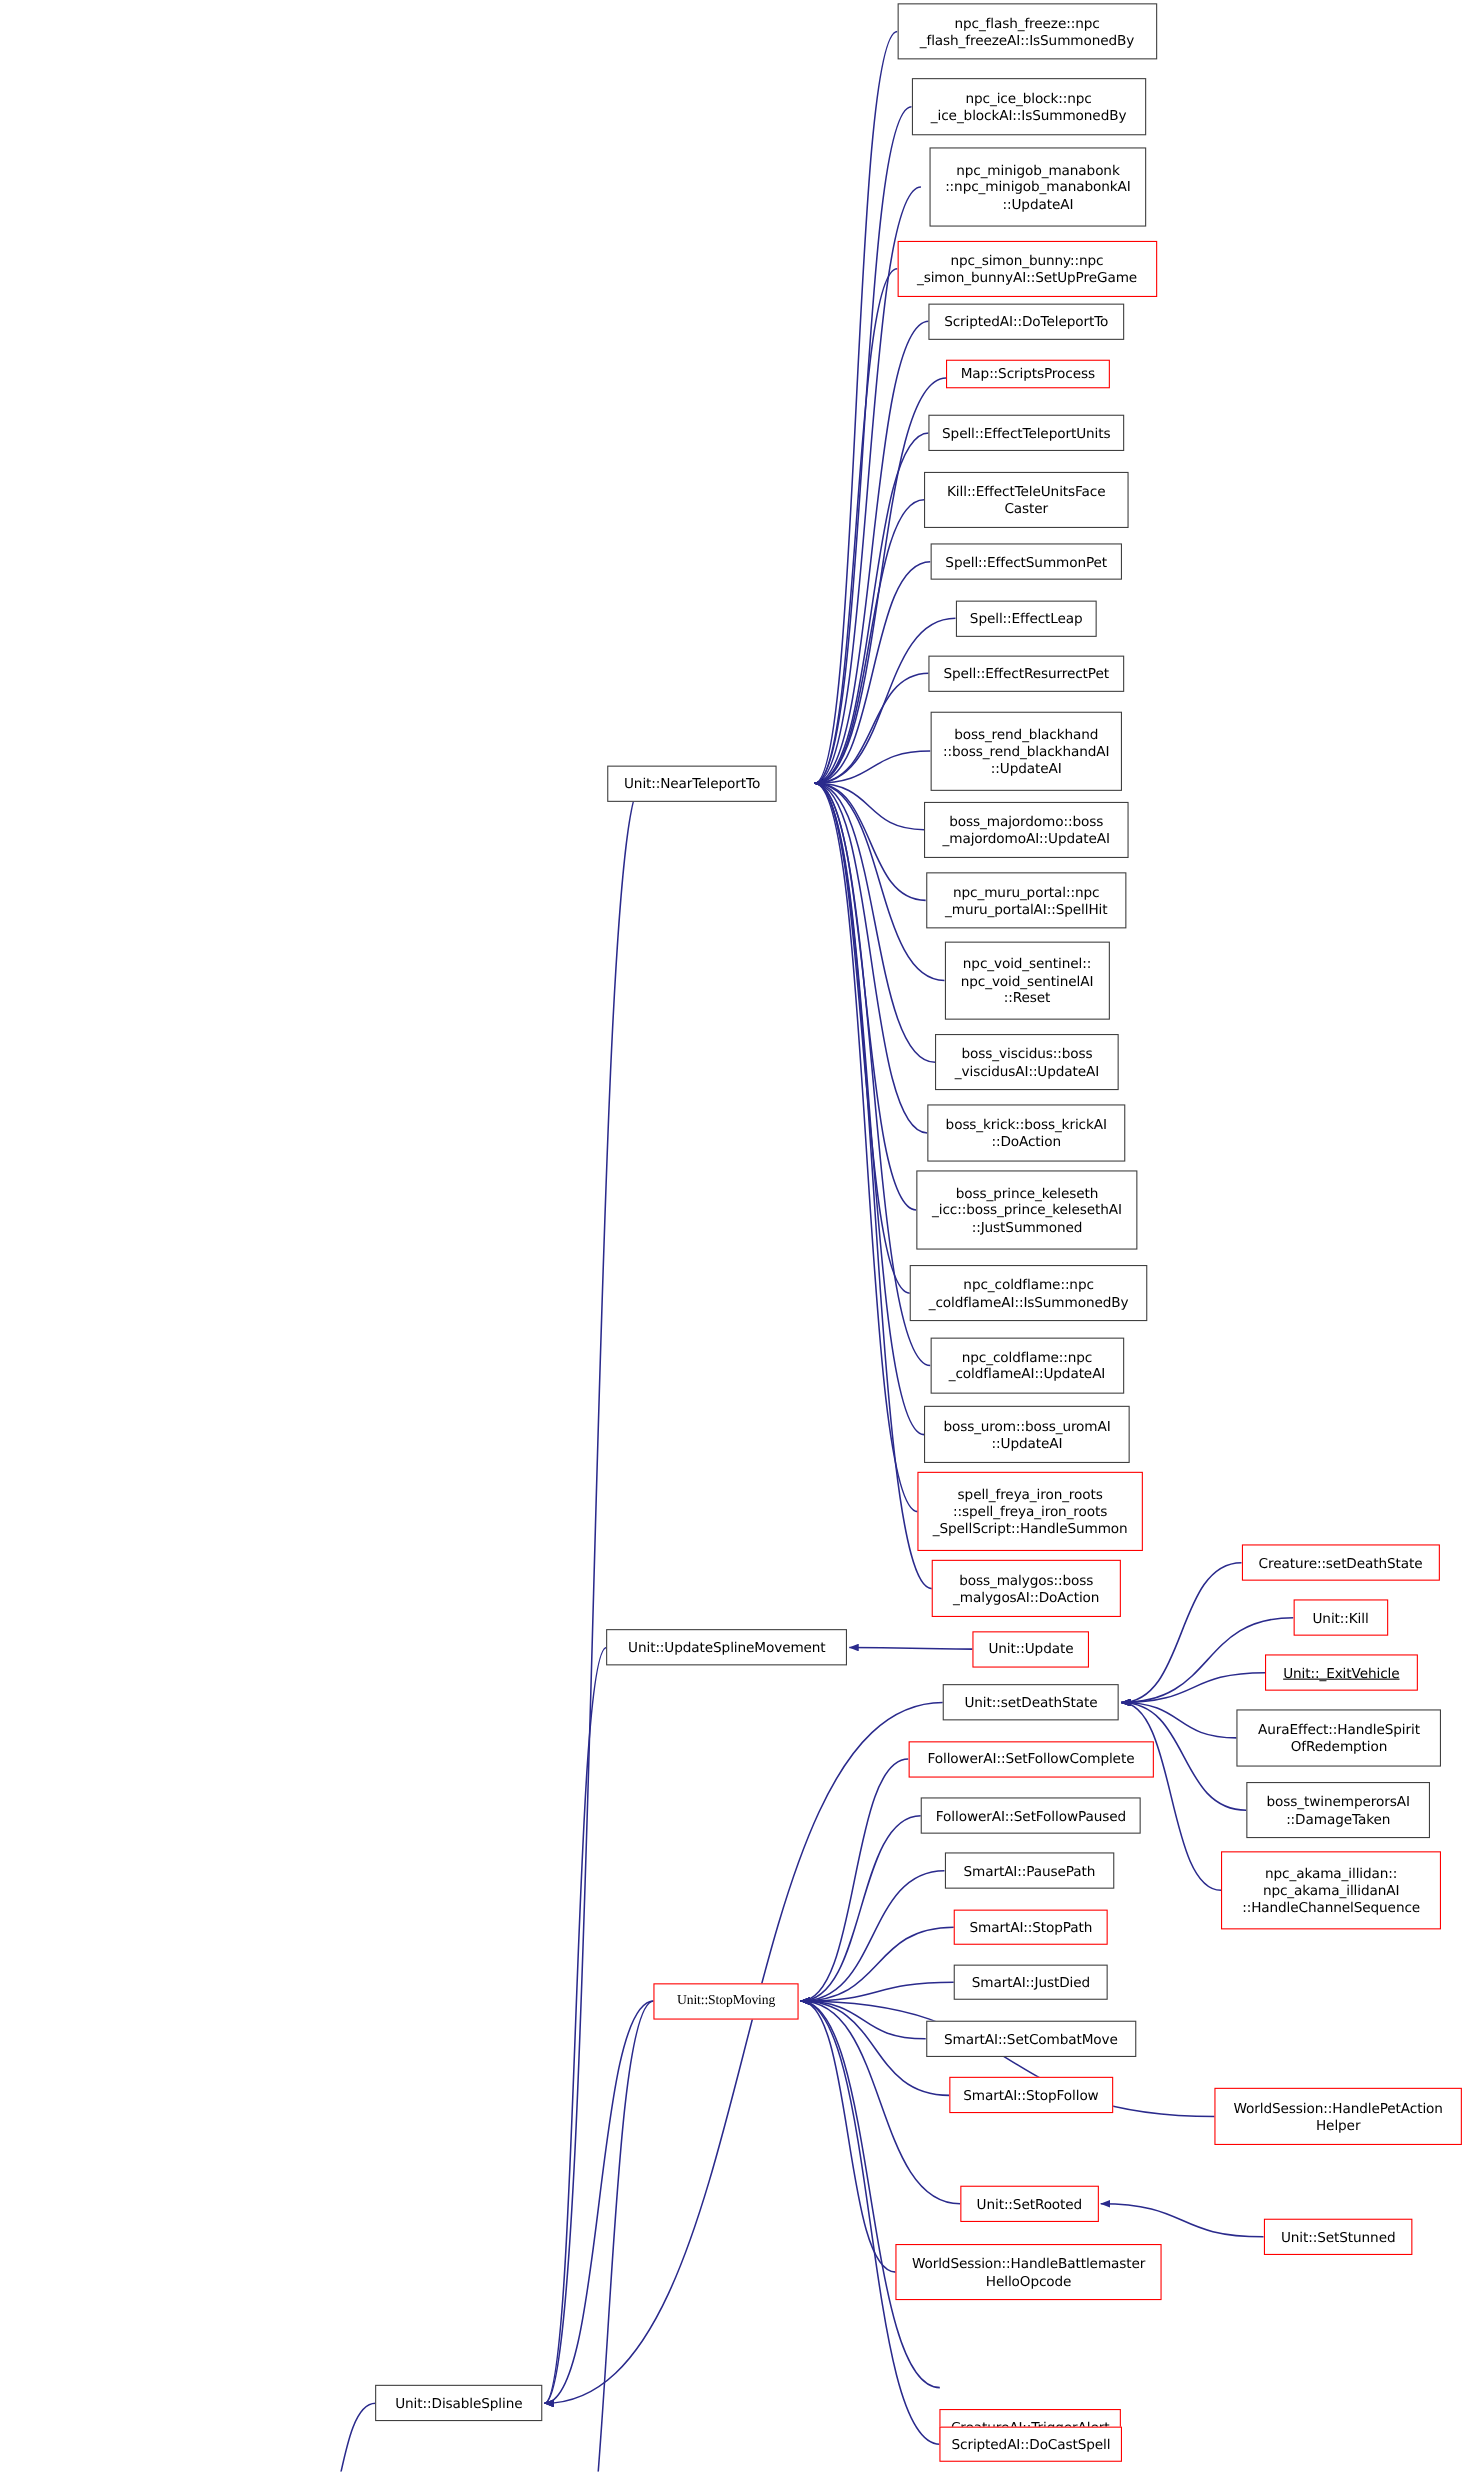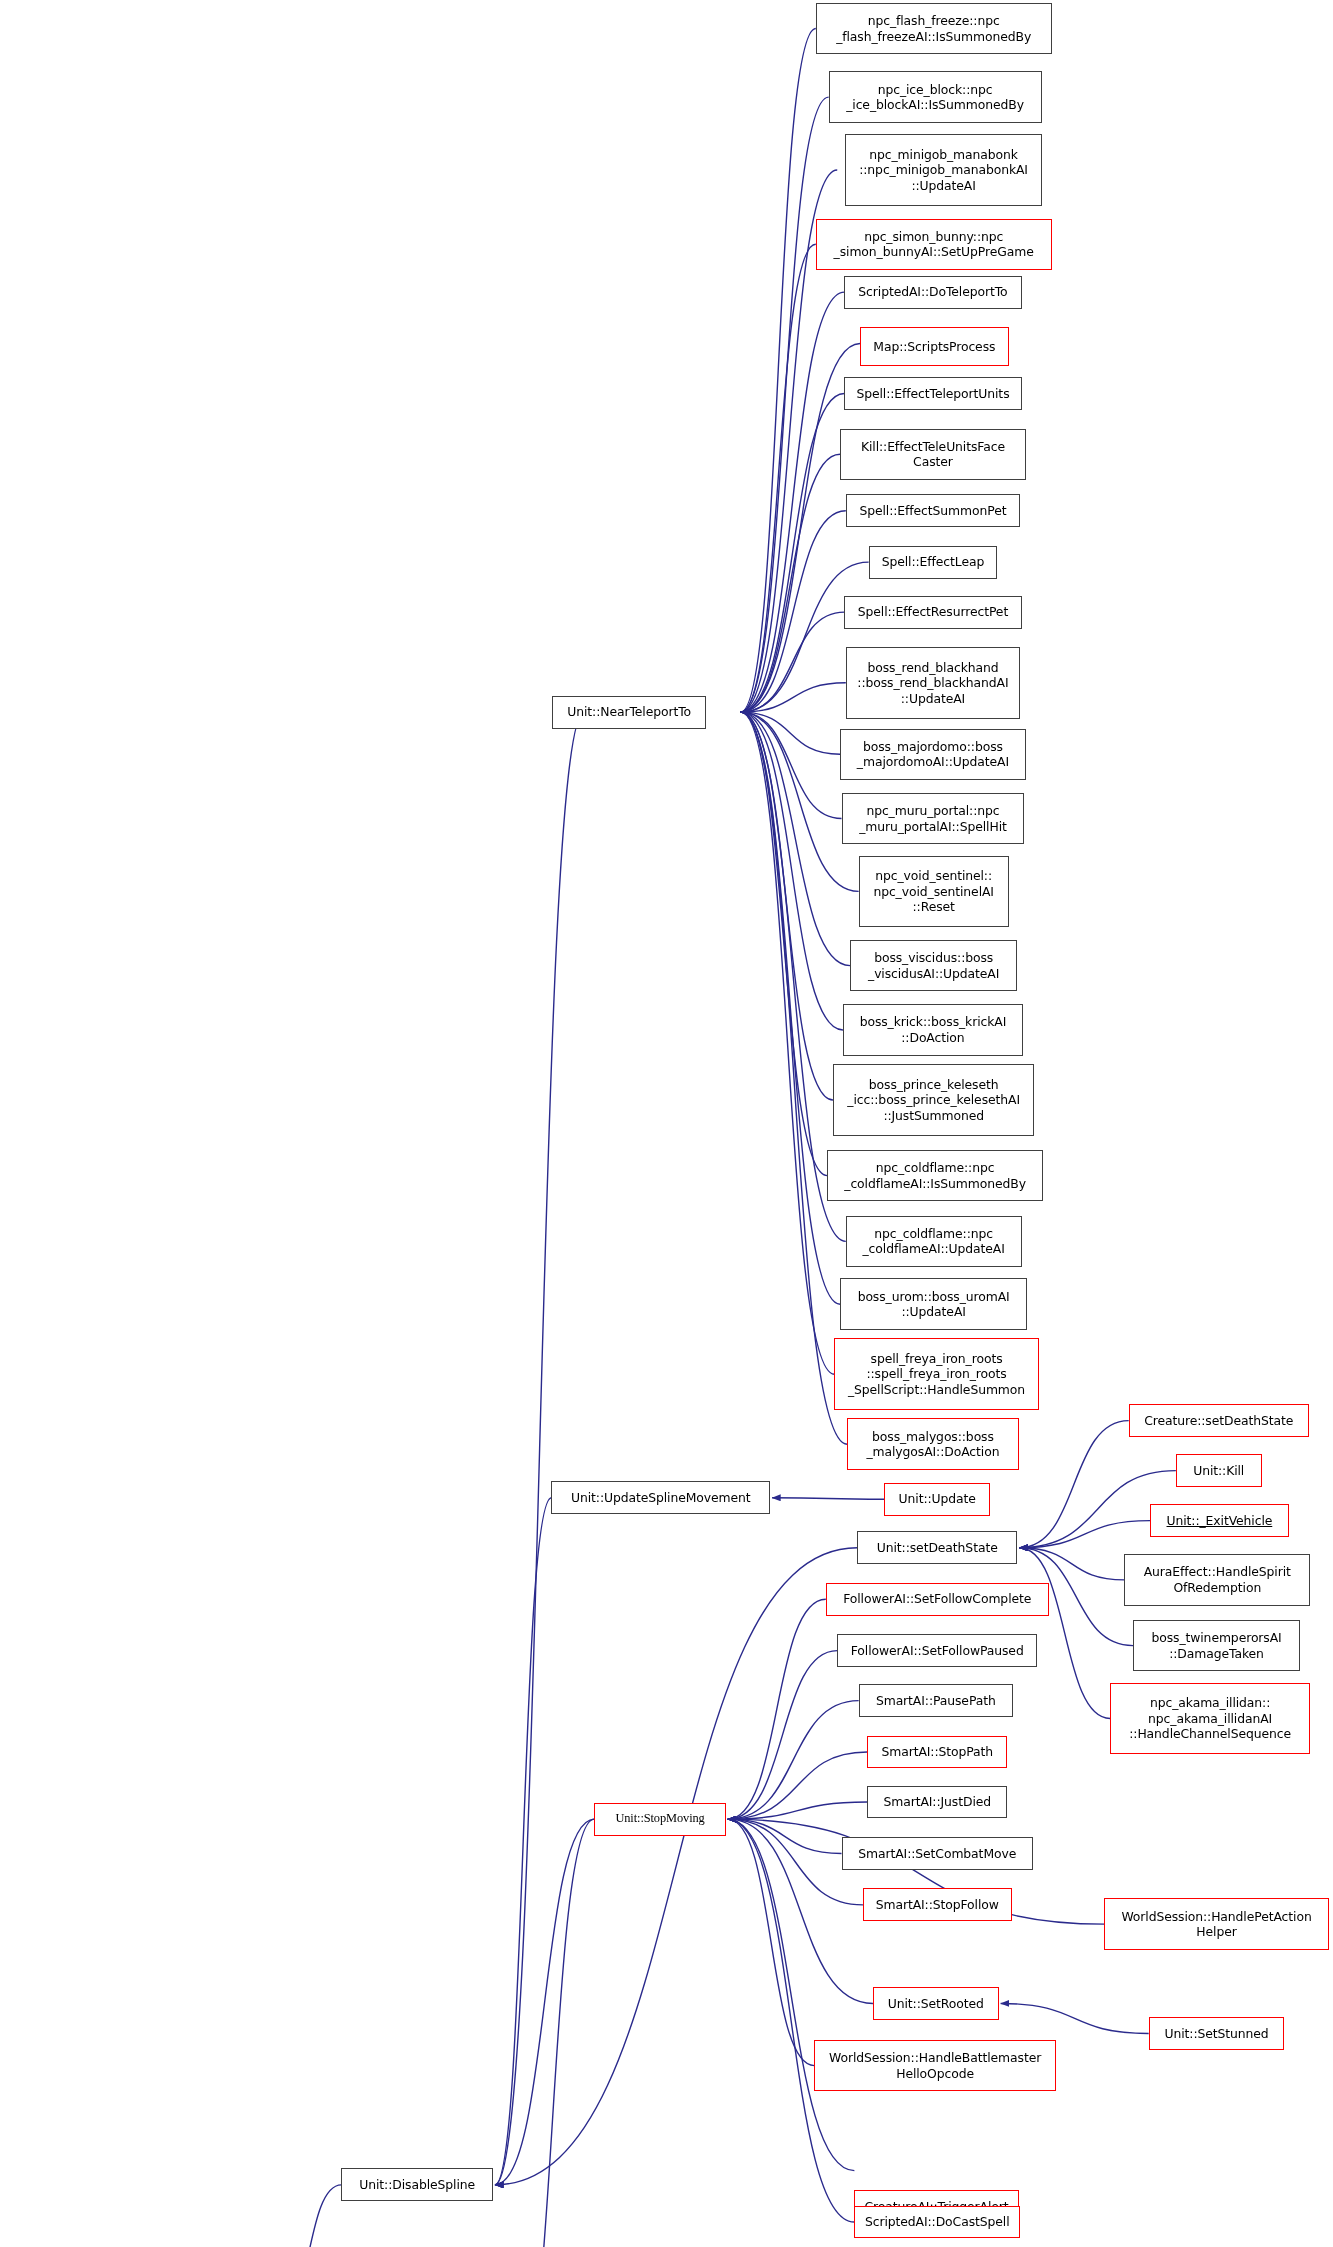--- a/index.html
+++ b/index.html
@@ -124,21 +124,21 @@
       <div class="node" style="left: 815.802px; top: 2.85696px; width: 235.74px; height: 51.4253px;"><span class="lbl">npc_flash_freeze::npc
 _flash_freezeAI::IsSummonedBy</span></div>
       <div class="node" style="left: 828.66px; top: 71.424px; width: 212.88px; height: 51.4253px;"><span class="lbl">npc_ice_block::npc
 _ice_blockAI::IsSummonedBy</span></div>
       <div class="node" style="left: 809px; top: 134.277px; width: 197.164px; height: 71.424px; margin-left: 36px;"><span class="lbl">npc_minigob_manabonk
 ::npc_minigob_manabonkAI
 ::UpdateAI</span></div>
       <div class="node red" style="left: 815.802px; top: 218.558px; width: 235.74px; height: 51.4253px;"><span class="lbl">npc_simon_bunny::npc
 _simon_bunnyAI::SetUpPreGame</span></div>
       <div class="node" style="left: 844.376px; top: 275.697px; width: 177.162px; height: 32.8551px;"><span class="lbl">ScriptedAI::DoTeleportTo</span></div>
-      <div class="node red" style="left: 860.092px; top: 327.122px; width: 148.587px; height: 39px;"><span class="lbl">Map::ScriptsProcess</span></div>
+      <div class="node red" style="left: 860.092px; top: 327.122px; width: 148.587px; height: 26px;"><span class="lbl">Map::ScriptsProcess</span></div>
       <div class="node" style="left: 844.376px; top: 377.119px; width: 177.162px; height: 32.8551px;"><span class="lbl">Spell::EffectTeleportUnits</span></div>
       <div class="node" style="left: 840.09px; top: 428.544px; width: 185.734px; height: 51.4253px;"><span class="lbl">Kill::EffectTeleUnitsFace
 Caster</span></div>
       <div class="node" style="left: 845.805px; top: 494.254px; width: 174.304px; height: 32.8551px;"><span class="lbl">Spell::EffectSummonPet</span></div>
       <div class="node" style="left: 868.665px; top: 545.68px; width: 128.585px; height: 32.8551px;"><span class="lbl">Spell::EffectLeap</span></div>
       <div class="node" style="left: 844.376px; top: 595.676px; width: 177.162px; height: 32.8551px;"><span class="lbl">Spell::EffectResurrectPet</span></div>
       <div class="node" style="left: 845.805px; top: 647.102px; width: 174.304px; height: 71.424px;"><span class="lbl">boss_rend_blackhand
 ::boss_rend_blackhandAI
 ::UpdateAI</span></div>
       <div class="node" style="left: 840.09px; top: 728.525px; width: 185.734px; height: 51.4253px;"><span class="lbl">boss_majordomo::boss

